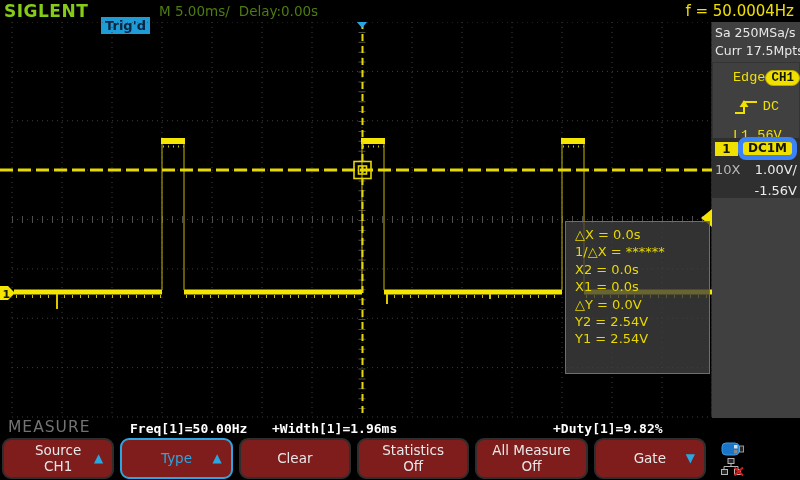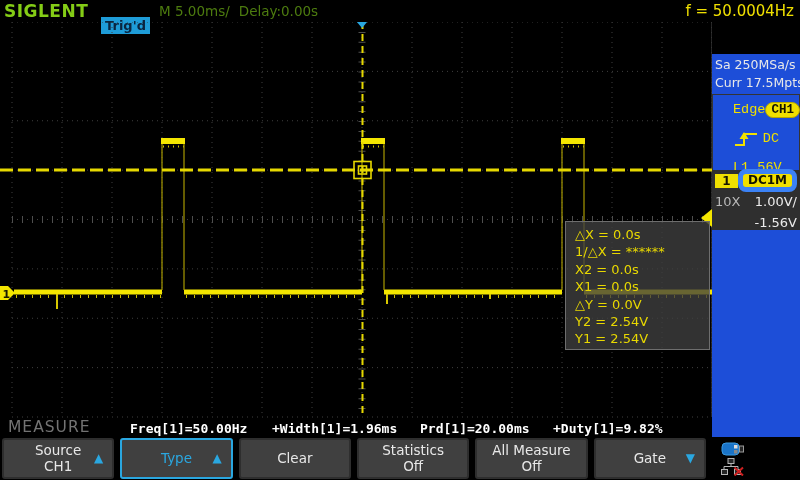--- a/index.html
+++ b/index.html
@@ -23,26 +23,26 @@
   .noise-b{stroke:#cfc000;stroke-width:3;stroke-dasharray:1 7;}
   .noise-t{stroke:#cfc000;stroke-width:2;stroke-dasharray:1 4;}
   .edge{stroke:#a89a00;stroke-width:1.2;}
   .spike{stroke:#d8c800;stroke-width:2;}
   .cursor{stroke:#e6d800;fill:none;}
   .cur-h{stroke-width:3;stroke-dasharray:13 5;}
   .cur-v{stroke-width:2;stroke-dasharray:7 5;}
   .cur-sq{fill:none;stroke:#e6d800;stroke-width:1.6;}
 
   
-  .cursor-box{position:absolute;left:565px;top:221px;width:145px;height:129px;box-sizing:border-box;
+  .cursor-box{position:absolute;left:565px;top:221px;width:145px;height:153px;box-sizing:border-box;
               background:rgba(64,64,64,.78);border:1px solid #6e6e6e;padding:4px 0 0 9px;}
   .cursor-box div{color:#e8d800;font-size:13px;line-height:17.4px;white-space:nowrap;}
 
   
-  .sidebar{position:absolute;left:712px;top:22px;width:88px;height:396px;background:#1d4ed8;margin-top:32px;}
+  .sidebar{position:absolute;left:712px;top:22px;width:88px;height:396px;background:#404040;}
   .sb-line{color:#e8e8e8;font-size:12.5px;padding:3px 0 0 3px;white-space:nowrap;}
   .trig-box{position:absolute;left:0;top:40px;width:86px;height:93px;border:1px solid #343434;}
   .t-row{display:flex;justify-content:space-between;align-items:center;height:29px;padding:0 20px;
          color:#f0e000;font-size:13.5px;font-family:Liberation Mono, monospace;}
   .ch1-badge{background:#f0e000;color:#151500;border:1.5px solid #b8a800;border-radius:9px;
              font-size:12.5px;font-weight:bold;padding:0 5px;line-height:14px;}
   .ch-box{position:absolute;left:0;top:116px;width:88px;height:60px;background:#2f2f2f;}
   .c-row{display:flex;justify-content:space-between;align-items:center;height:19px;padding:1px 3px;}
   .num-badge{background:#f0e000;color:#151500;width:24px;text-align:center;font-size:12px;
              font-weight:bold;line-height:14px;}
@@ -53,21 +53,21 @@
   .c-row.last{justify-content:flex-end;}
 
   
   .measure-title{position:absolute;left:8px;top:418px;color:#737373;font-size:15.5px;letter-spacing:1px;}
   .m-item{position:absolute;top:421px;color:#ffffff;font-size:13px;font-weight:bold;
           font-family:"DejaVu Sans Mono","Liberation Mono",monospace;white-space:nowrap;}
 
   
   .menu{position:absolute;left:0;top:437px;width:800px;height:43px;background:#000;
         display:flex;gap:6px;padding:1px 2px 0 2px;box-sizing:border-box;}
-  .mbtn{flex:1;height:41px;background:#404040;border:2px solid #2e2e2e;border-radius:3px;
+  .mbtn{flex:1;height:41px;background:#7f1d1d;border:2px solid #2e2e2e;border-radius:9px;
         color:#e8e8e8;font-size:13.5px;display:flex;flex-direction:column;align-items:center;
         justify-content:center;line-height:1.15;position:relative;box-sizing:border-box;cursor:pointer;}
   .mbtn.active{border-color:#2aa7e0;color:#2aa7e0;}
   .arrow{position:absolute;right:9px;top:50%;transform:translateY(-50%);
          color:#2aa7e0;font-size:12px;}
   .status{width:86px;display:flex;flex-direction:column;justify-content:center;
           gap:2px;padding-left:9px;box-sizing:border-box;}
 </style>
 </head>
 <body>
@@ -200,21 +200,20 @@
       </div>
       <div class="c-row last">
         <span class="voff">-1.56V</span>
       </div>
     </div>
   </aside>
 
   <div class="measure-title">MEASURE</div>
   <span class="m-item" style="left:130px">Freq[1]=50.00Hz</span>
   <span class="m-item" style="left:272px">+Width[1]=1.96ms</span>
-  <span class="m-item" style="left:420px">Prd[1]=20.00ms</span>
   <span class="m-item" style="left:553px">+Duty[1]=9.82%</span>
 
   <nav class="menu">
     <div class="mbtn">
       <span>Source</span>
       <span>CH1</span>
       <span class="arrow">▲</span>
     </div>
     <div class="mbtn active">
       <span>Type</span>

